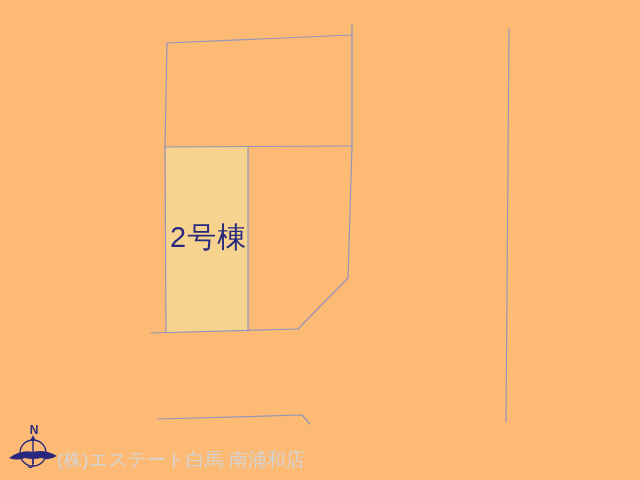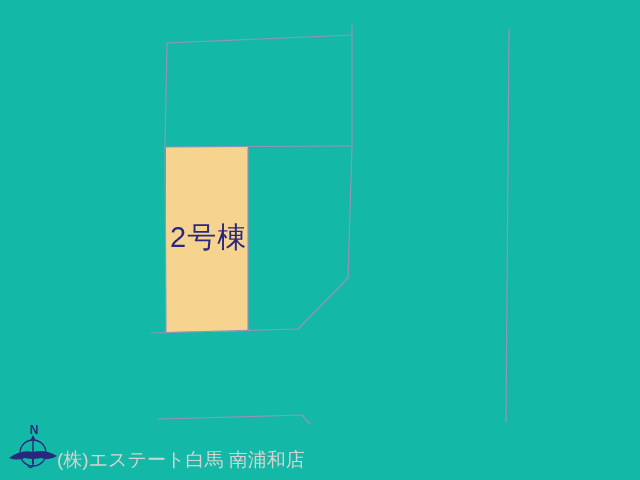--- a/index.html
+++ b/index.html
@@ -5,21 +5,21 @@
   html, body {
     margin: 0;
     padding: 0;
     background: #ffffff;
     font-family: "Liberation Sans", sans-serif;
   }
   .canvas {
     position: relative;
     width: 640px;
     height: 480px;
-    background: #14b8a6;
+    background: #fdba74;
     overflow: hidden;
   }
   svg { display: block; }
   .boundary {
     fill: none;
     stroke: #9494ba;
     stroke-width: 1.2;
     stroke-linecap: round;
     stroke-linejoin: round;
   }

